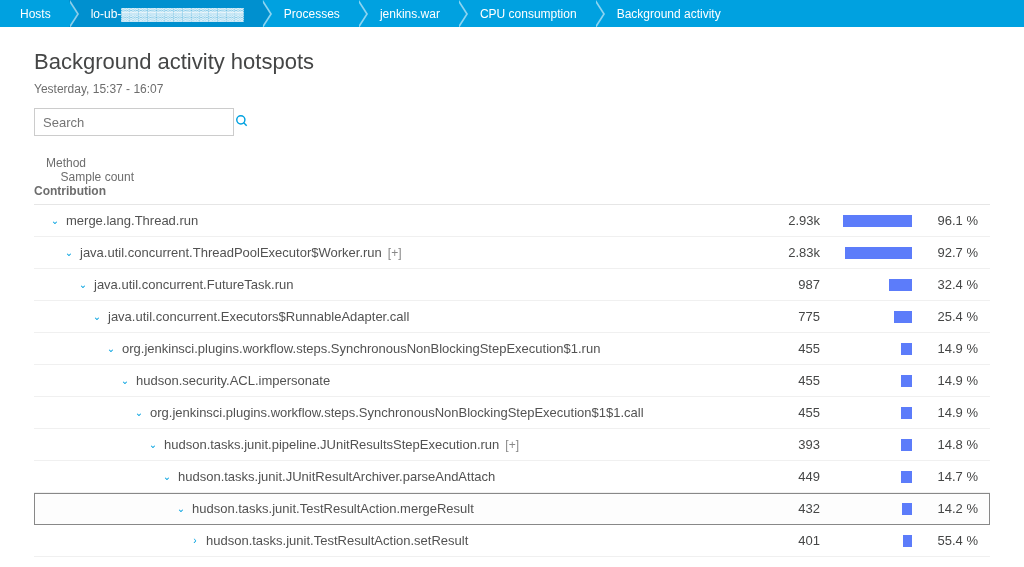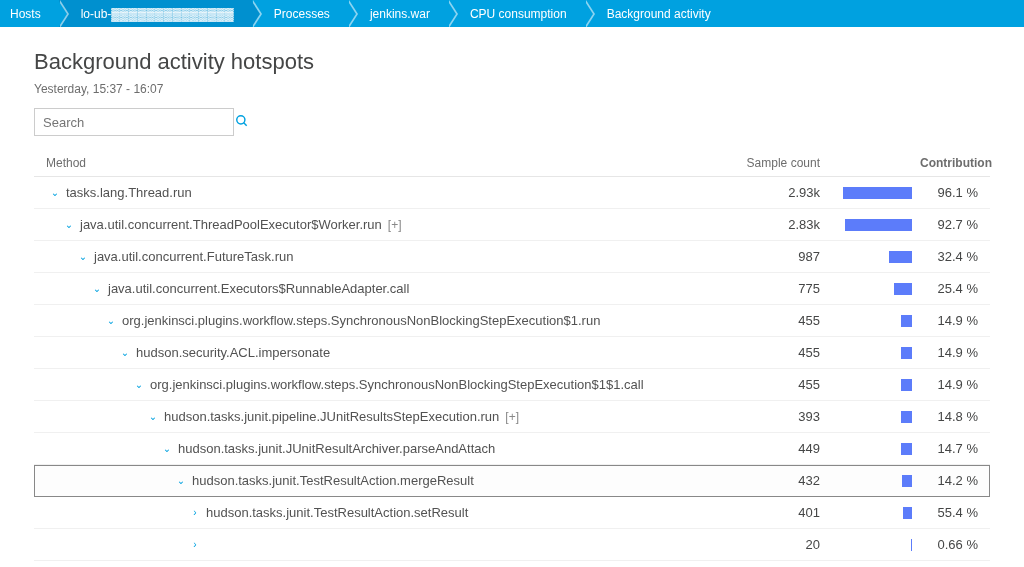--- a/index.html
+++ b/index.html
@@ -1,36 +1,36 @@
 <!DOCTYPE html>
 <html><head>
   <meta charset="utf-8">
   <style>
     * { margin: 0; padding: 0; box-sizing: border-box; }
     body { font-family: -apple-system, BlinkMacSystemFont, "Segoe UI", Arial, sans-serif; font-size: 13px; color: #454646; background: #fff; }
     
-    .breadcrumb-bar { background: #00a1e0; height: 27px; display: flex; align-items: stretch; padding-left: 0; overflow: hidden; }
+    .breadcrumb-bar { background: #00a1e0; height: 27px; display: flex; align-items: stretch; padding-left: 10px; overflow: hidden; }
     .crumb { position: relative; display: flex; align-items: center; color: #fff; padding: 0 18px 0 22px; font-size: 12px; cursor: pointer; white-space: nowrap; }
     .crumb:first-child { padding-left: 10px; }
     .crumb::after { content: ''; position: absolute; right: -8px; top: 0; width: 0; height: 0; border-top: 14px solid transparent; border-bottom: 14px solid transparent; border-left: 9px solid #00a1e0; z-index: 2; }
     .crumb::before { content: ''; position: absolute; right: -10px; top: 0; width: 0; height: 0; border-top: 14px solid transparent; border-bottom: 14px solid transparent; border-left: 9px solid rgba(255,255,255,0.55); z-index: 1; }
     .crumb.active { background: #0090cf; }
     .crumb.active::after { border-left-color: #0090cf; }
     .crumb:last-child::after, .crumb:last-child::before { display: none; }
     
     .page-pad { padding: 22px 34px 0 34px; }
     .title { font-size: 22px; font-weight: 300; color: #454646; margin-bottom: 7px; }
     .subtitle { font-size: 12px; color: #6d6d6d; margin-bottom: 12px; }
     
     .search-box { display: flex; align-items: center; border: 1px solid #cccccc; width: 200px; height: 28px; padding: 0 8px; margin-bottom: 14px; gap: 16px; }
     .search-box input { border: 0; outline: 0; font-size: 13px; flex: 1; background: transparent; }
     .search-icon { color: #00a1e0; font-size: 13px; }
     
     .grid { width: 100%; }
-    .header-row { display: flex; border-bottom: 1px solid #e6e6e6; padding: 6px 0; font-size: 12px; color: #6d6d6d; }
+    .header-row { display: flex; border-bottom: 1px solid #e6e6e6; padding: 6px 0; font-size: 12px; color: #6d6d6d; flex-direction: column; }
     .c-method { flex: 1; padding-left: 12px; }
     .c-sample { width: 120px; text-align: right; padding-right: 20px; }
     .c-bar { width: 80px; }
     .c-contrib { width: 70px; text-align: center; padding-right: 12px; font-weight: bold; }
     
     .row { display: flex; align-items: center; border-bottom: 1px solid #f0f0f0; height: 32px; font-size: 13px; }
     .row .method-cell { flex: 1; display: flex; align-items: center; overflow: hidden; white-space: nowrap; }
     .tgl { color: #00a1e0; font-size: 10px; display: inline-block; width: 14px; text-align: center; cursor: pointer; margin-right: 4px; }
     .m-label { color: #525252; }
     .plus { color: #888; margin-left: 6px; font-size: 12px; }
@@ -74,21 +74,21 @@
     <div class="header-row">
       <div class="c-method">Method</div>
       <div class="c-sample">Sample count</div>
       <div class="c-bar"></div>
       <div class="c-contrib">Contribution</div>
     </div>
     <div id="rows">
         <div class="row">
           <div class="method-cell" style="padding-left: 14px;">
             <span class="tgl">⌄</span>
-            <span class="m-label">tasks.lang.Thread.run</span>
+            <span class="m-label">merge.lang.Thread.run</span>
           </div>
           <div class="sample-cell">2.93k</div>
           <div class="bar-cell">
             <div class="bar-track">
               <div class="bar-fill" style="width: 96.1%; background: rgb(92, 124, 250);"></div>
             </div>
           </div>
           <div class="contrib-cell">96.1 %</div>
         </div>
         <div class="row">

